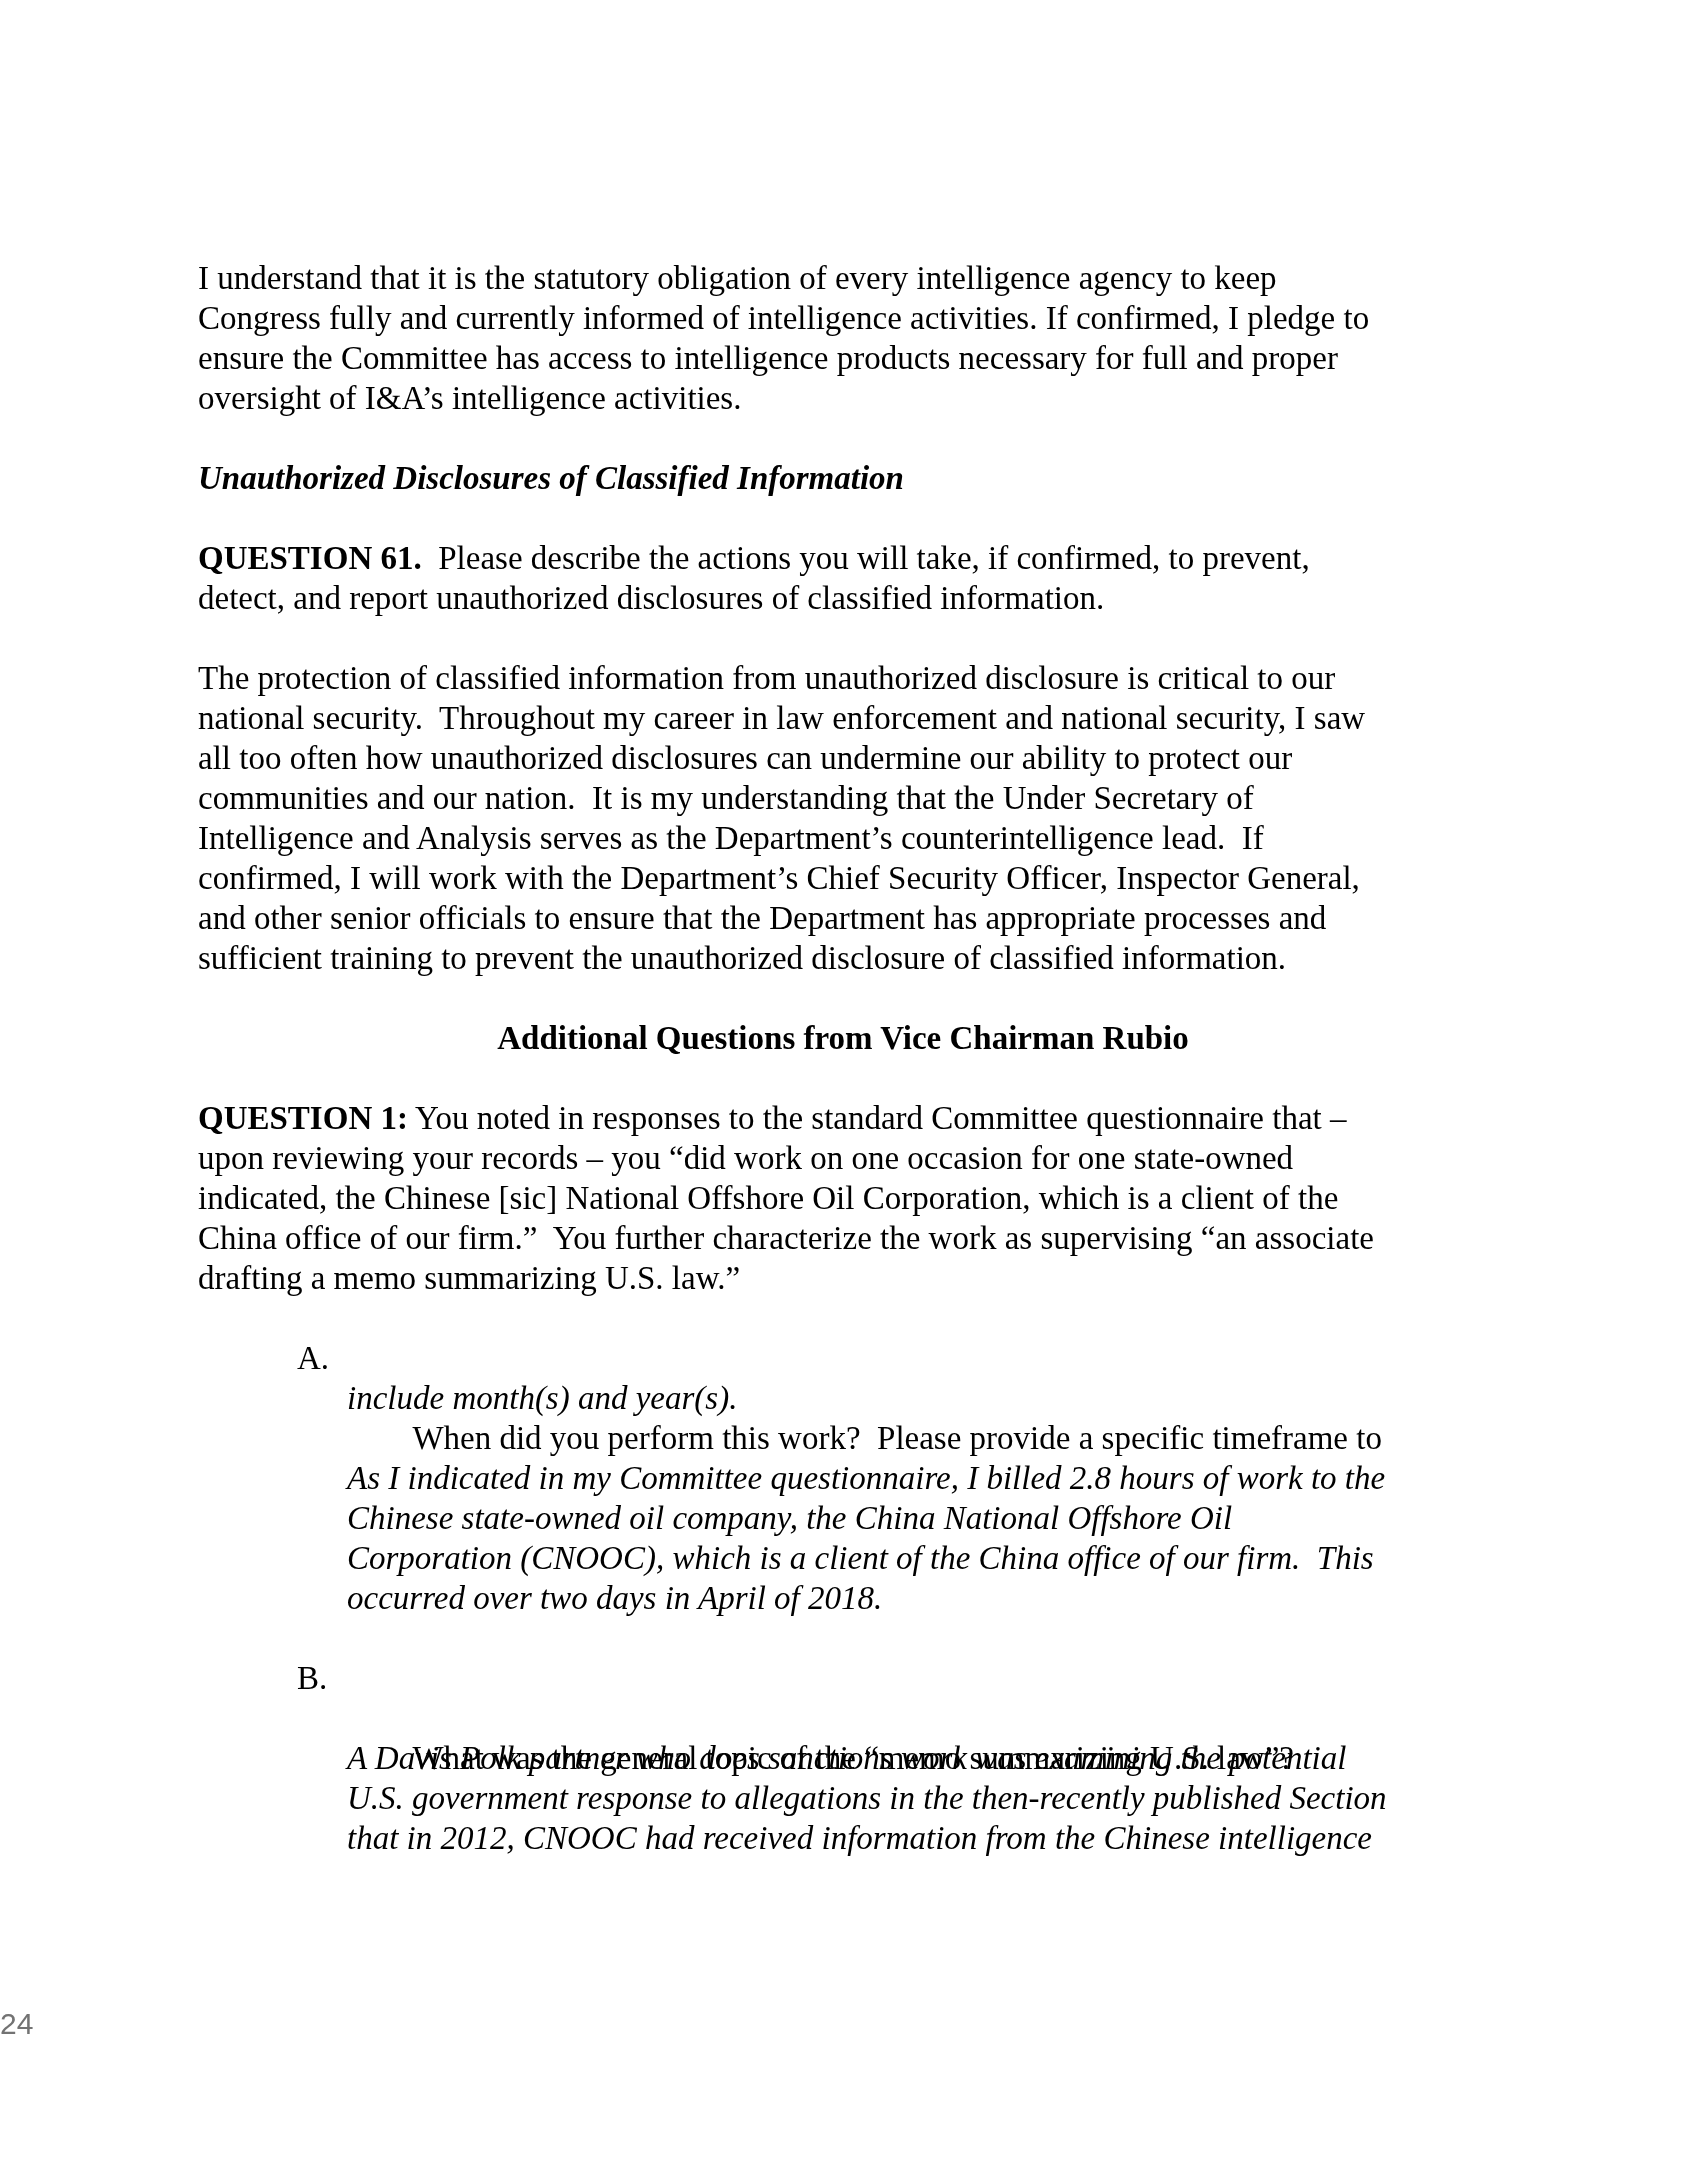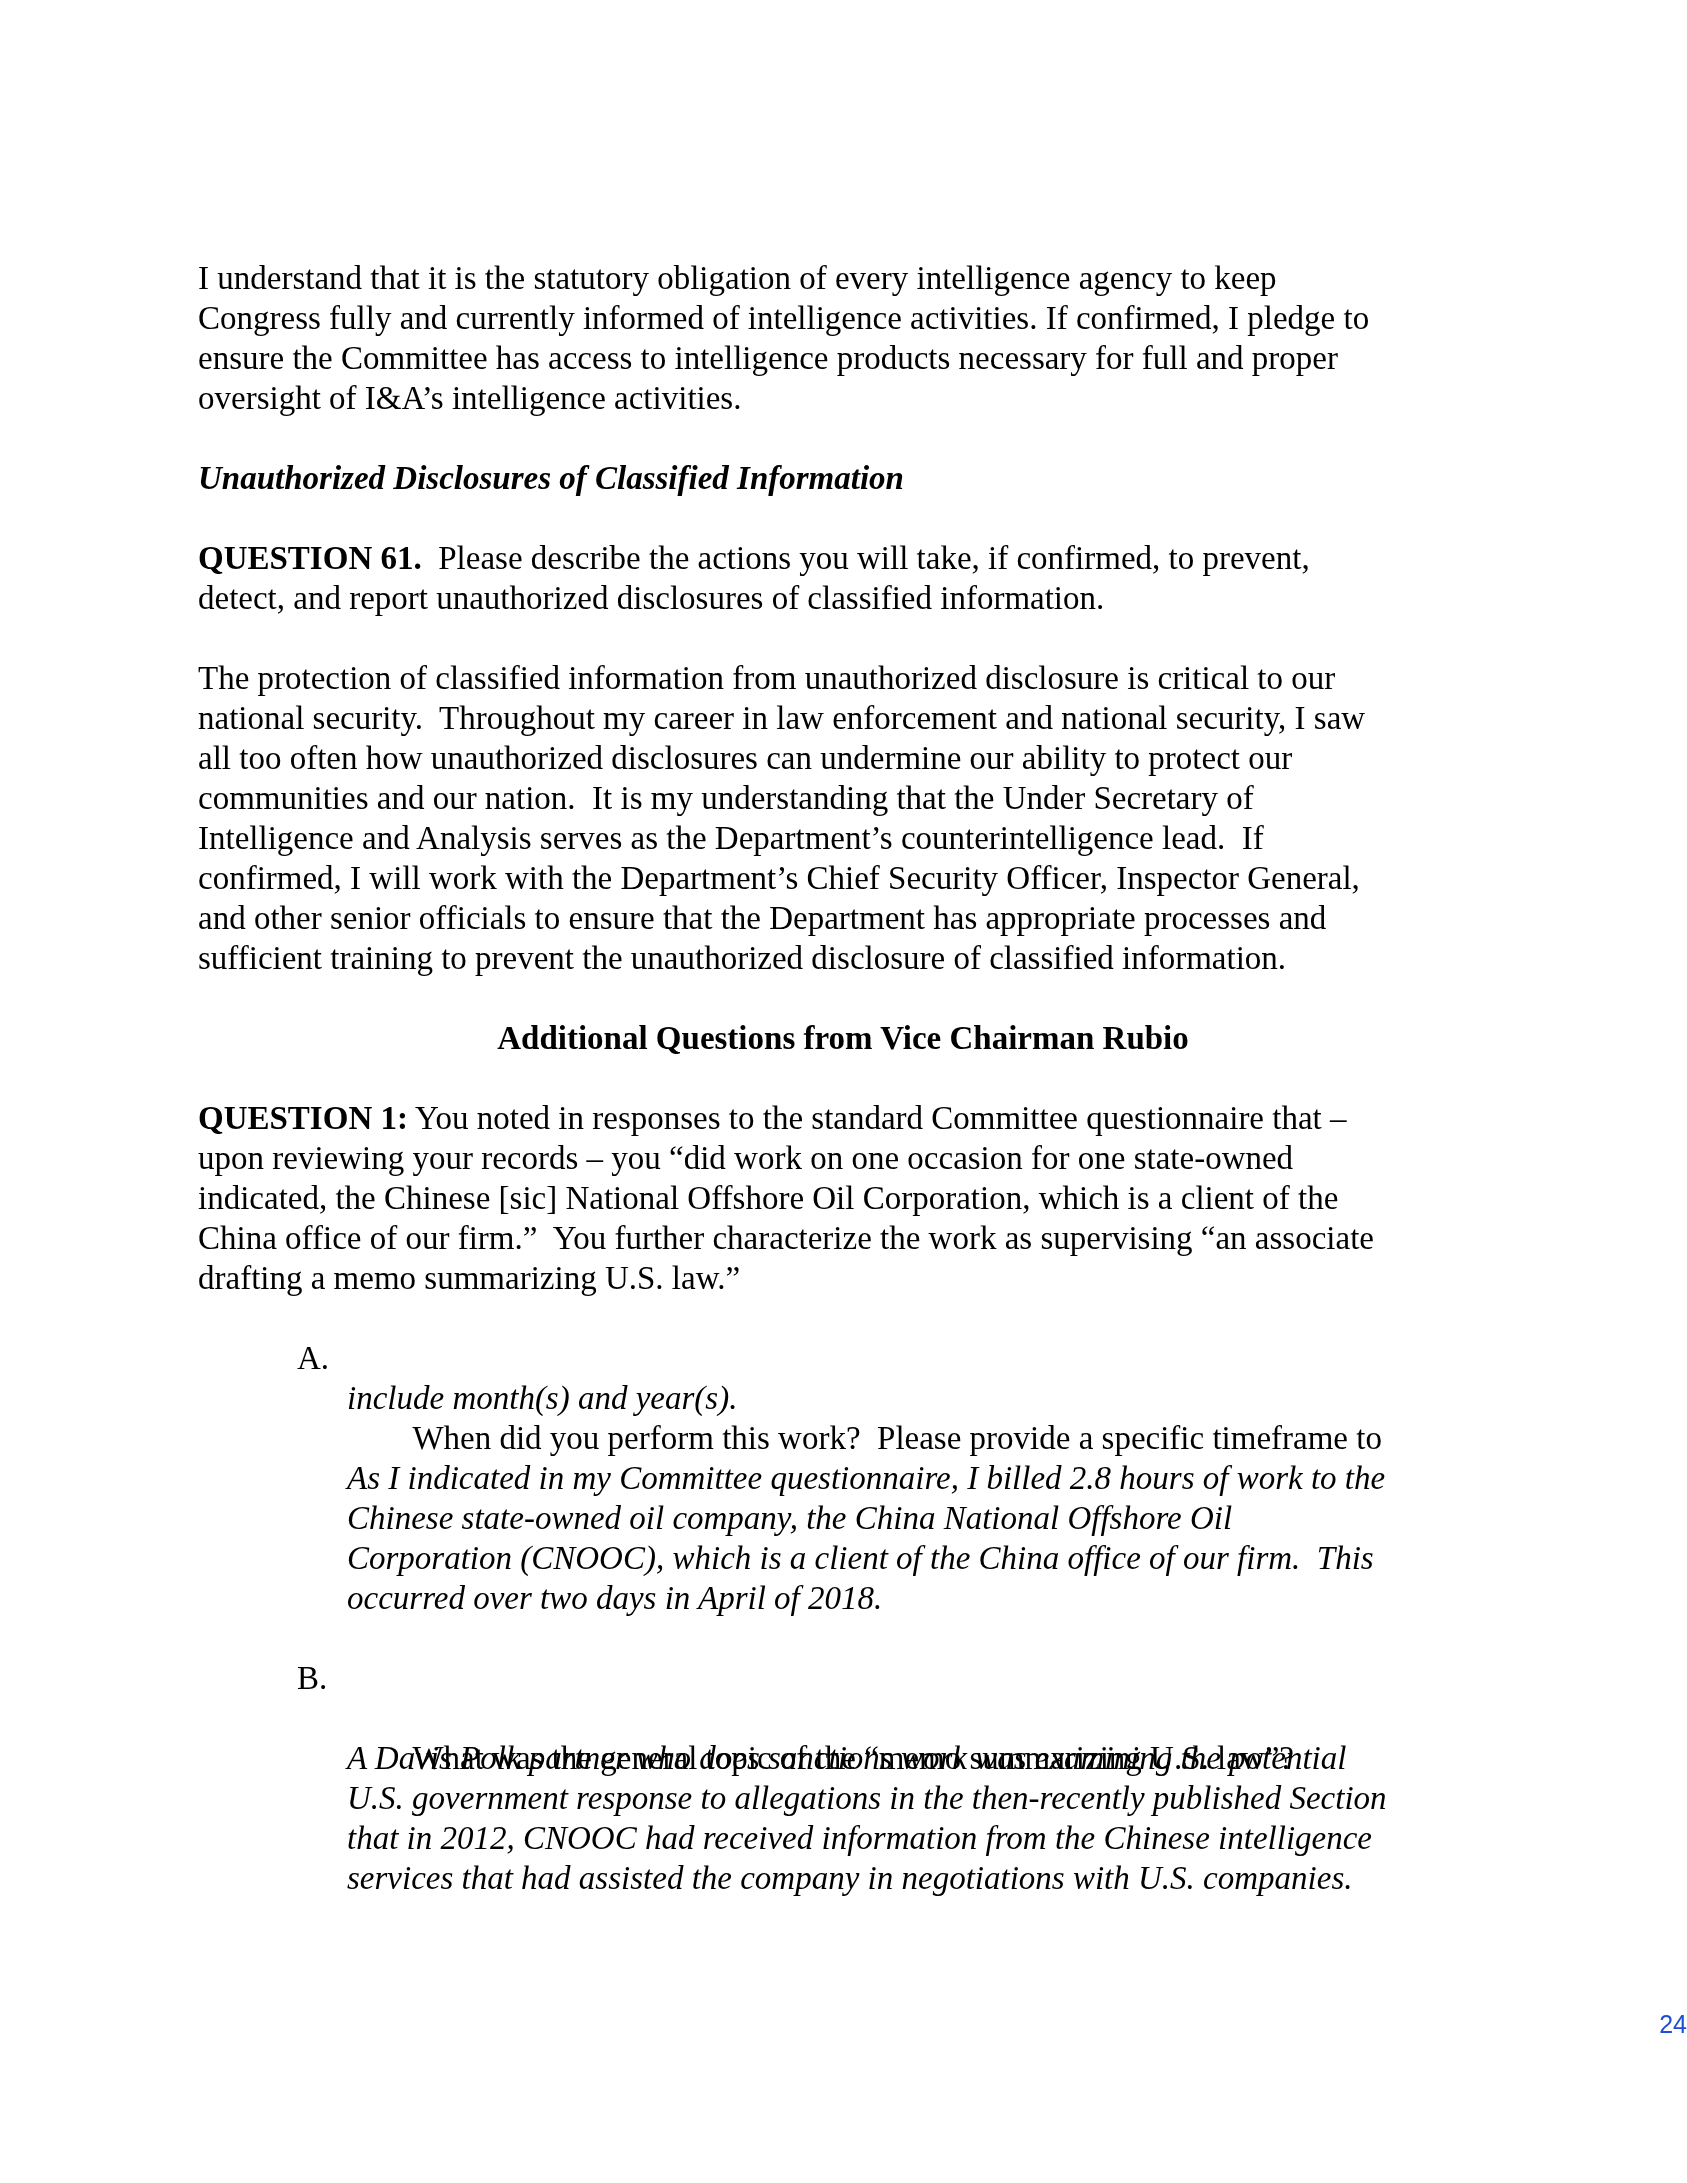--- a/index.html
+++ b/index.html
@@ -16,23 +16,23 @@
   .line { height: 40px; line-height: 40px; white-space: pre; }
   .blank { height: 40px; }
   .bold { font-weight: bold; }
   .bolditalic { font-weight: bold; font-style: italic; }
   .center { text-align: center; width: 1290px; }
   .item { position: relative; padding-left: 149px; }
   .item-marker { position: absolute; left: 99px; top: 0; }
   .indent { padding-left: 149px; font-style: italic; }
   .page-number {
     position: absolute; left: 0; width: 1687px; top: 2011px;
-    text-align: right; color: #1d4ed8;
+    text-align: left; color: #737373;
     font-family: "Liberation Sans", "DejaVu Sans", sans-serif;
-    font-size: 25px; line-height: 26.5px;
+    font-size: 30px; line-height: 26.5px;
   }
 </style>
 </head>
 <body>
 
 <div class="page">
   <div class="content">
 
     <div>
       <div class="line">I understand that it is the statutory obligation of every intelligence agency to keep</div>
@@ -95,19 +95,18 @@
       <div class="line item">
         <span class="item-marker">B.</span>
         <span>What was the general topic of the “memo summarizing U.S. law”?</span>
       </div>
     </div>
     <div class="blank"></div>
     <div>
       <div class="line indent">A Davis Polk partner who does sanctions work was examining the potential</div>
       <div class="line indent">U.S. government response to allegations in the then-recently published Section</div>
       <div class="line indent">that in 2012, CNOOC had received information from the Chinese intelligence</div>
-      <div class="line indent">services that had assisted the company in negotiations with U.S. companies.</div>
     </div>
   </div>
 
   <div class="page-number">24</div>
 </div>
 
 
 </body></html>

